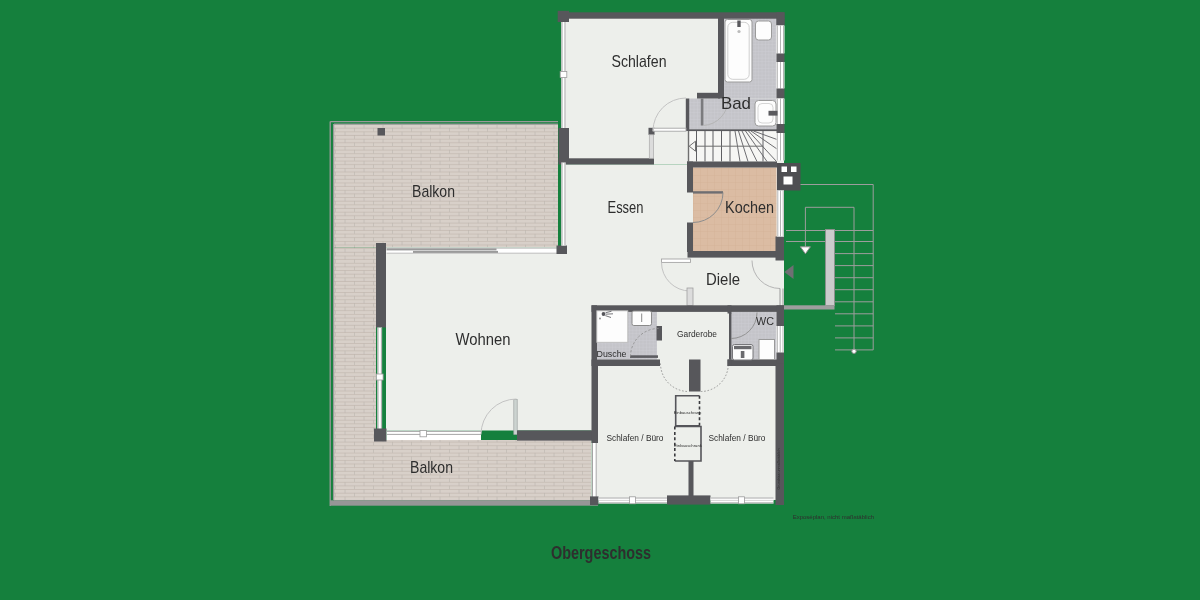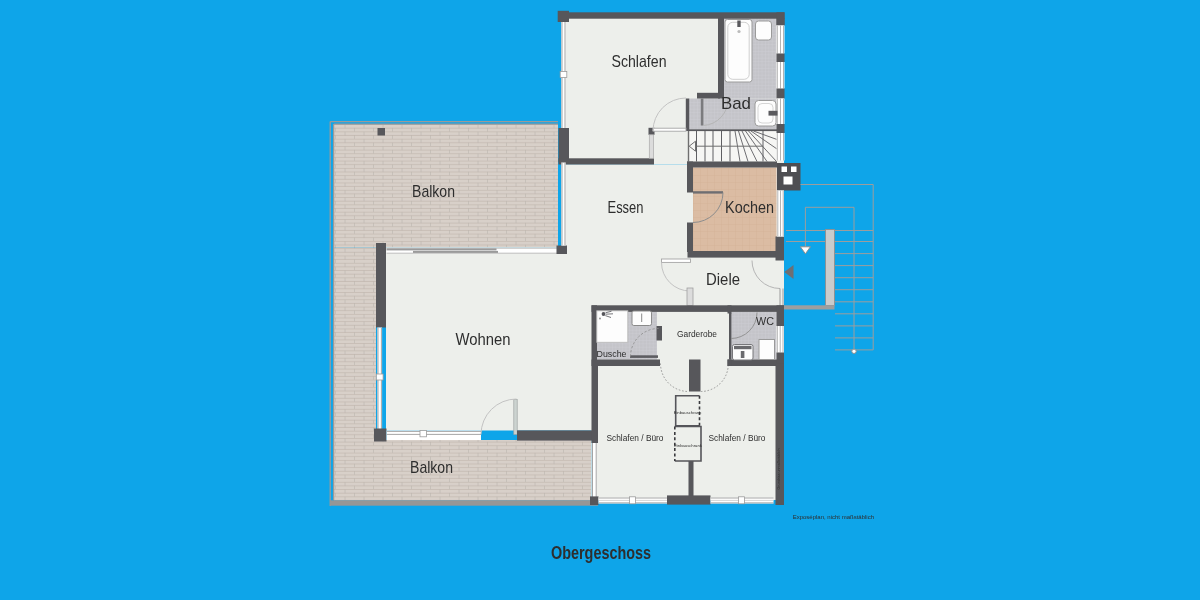--- a/index.html
+++ b/index.html
@@ -1,16 +1,16 @@
 <!DOCTYPE html>
 <html><head>
 <meta charset="utf-8">
 <style>
   html,body{margin:0;padding:0;background:#ffffff;}
-  #page{position:relative;width:1200px;height:600px;background:#0ea5e9;overflow:hidden;
+  #page{position:relative;width:1200px;height:600px;background:#15803d;overflow:hidden;
         font-family:"Liberation Sans", sans-serif;}
   svg{position:absolute;left:0;top:0;}
   text{font-family:"Liberation Sans", sans-serif;fill:#2e2e2e;}
 </style>
 </head>
 <body>
 <div id="page">
 <svg width="1200" height="600" viewBox="0 0 1200 600">
 <defs>
   <pattern id="brick" width="19" height="7.3" patternUnits="userSpaceOnUse">

